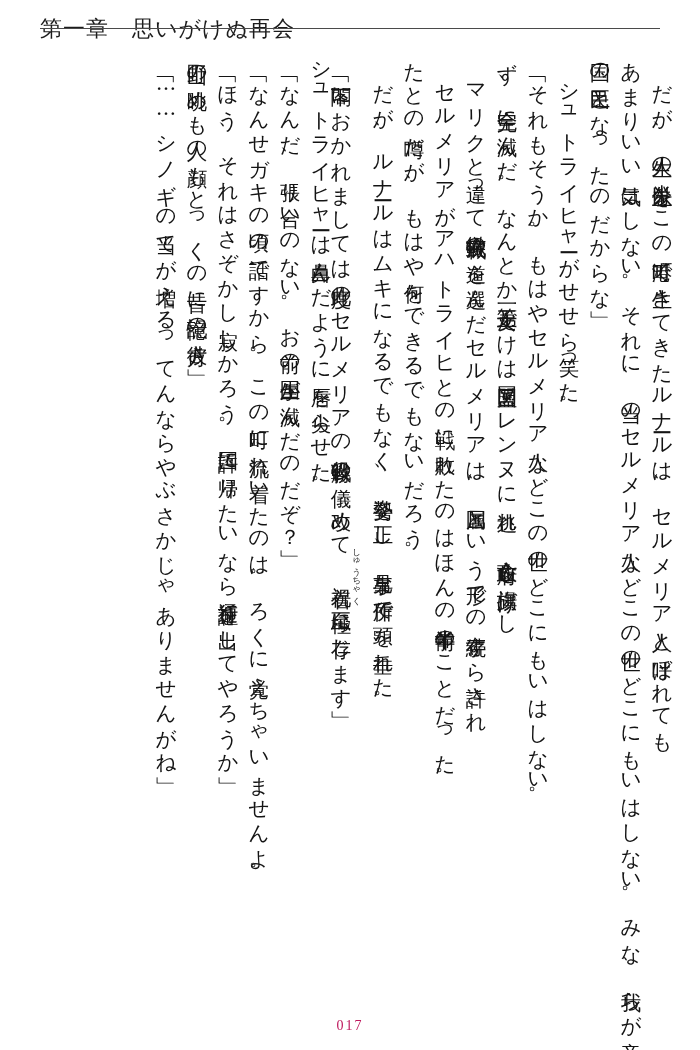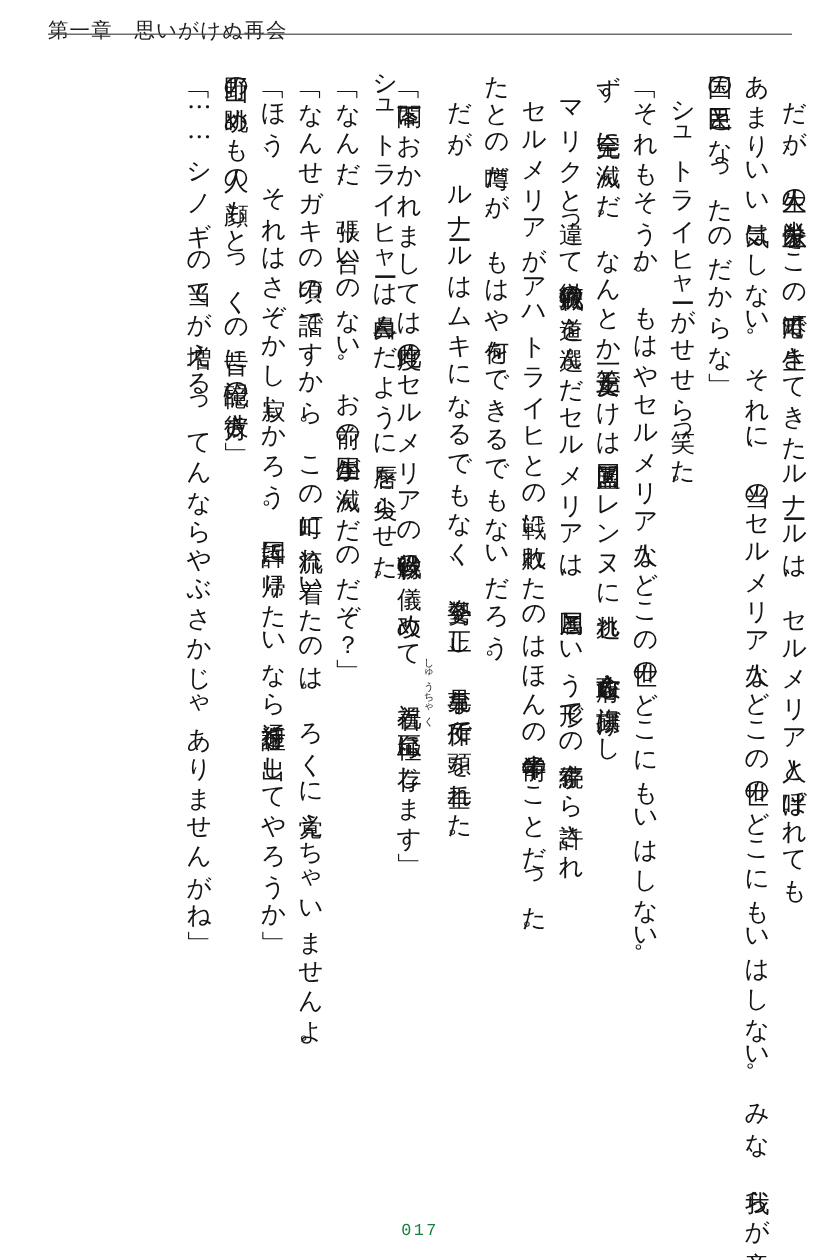--- a/index.html
+++ b/index.html
@@ -24,21 +24,21 @@
 
   
   .header {
     position: absolute;
     top: 14px;
     left: 40px;
     right: 40px;
     height: 30px;
   }
   .header-title {
-    font-size: 17px;
+    font-size: 22px;
     letter-spacing: 1px;
     color: #1c1c1c;
     white-space: pre;
     font-family: Liberation Serif, serif;
   }
   .header-rule {
     position: absolute;
     top: 28px;
     left: 40px;
     right: 40px;
@@ -88,22 +88,22 @@
   .footer {
     position: absolute;
     bottom: 16px;
     left: 0;
     right: 0;
     text-align: center;
   }
   .page-number {
     font-size: 14px;
     letter-spacing: 2px;
-    color: #15803d;
-    font-family: Liberation Mono, monospace;
+    color: #be185d;
+    font-family: Liberation Serif, serif;
   }
 </style>
 </head>
 <body>
 
 <div class="page">
 
   <div class="header">
     <div class="header-title">第一章　思いがけぬ再会</div>
   </div>

